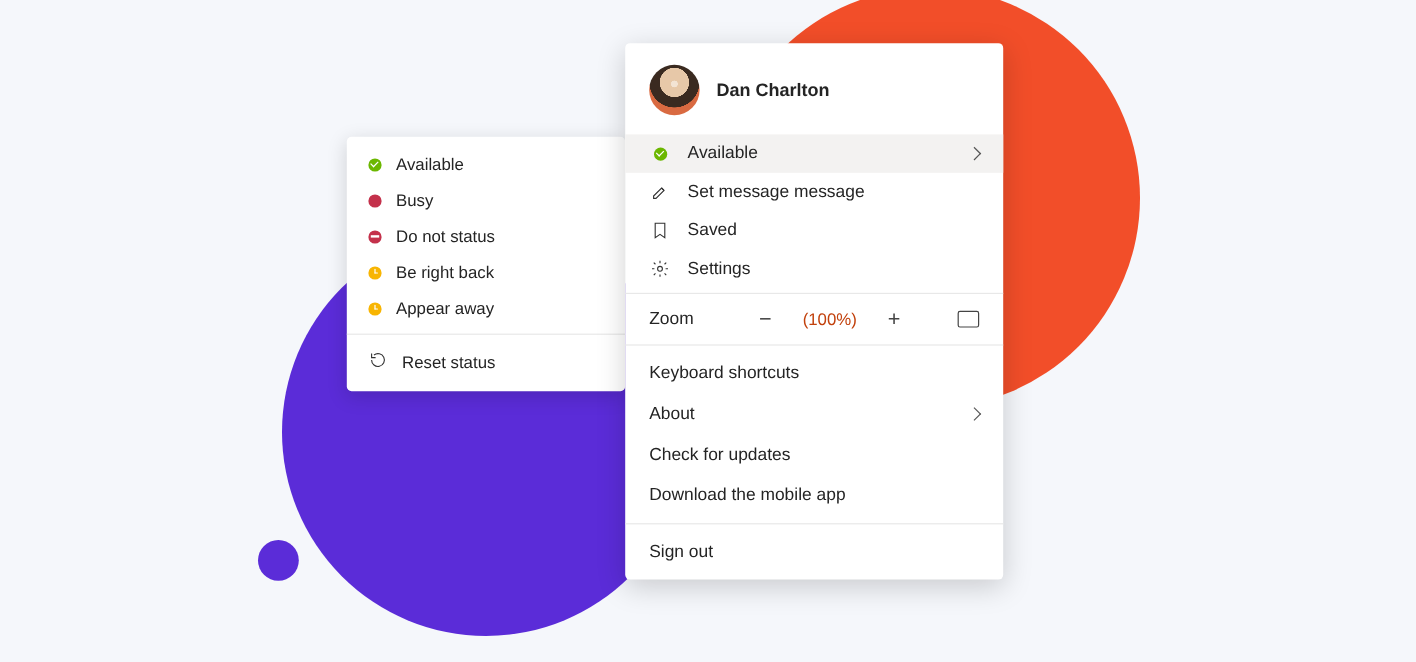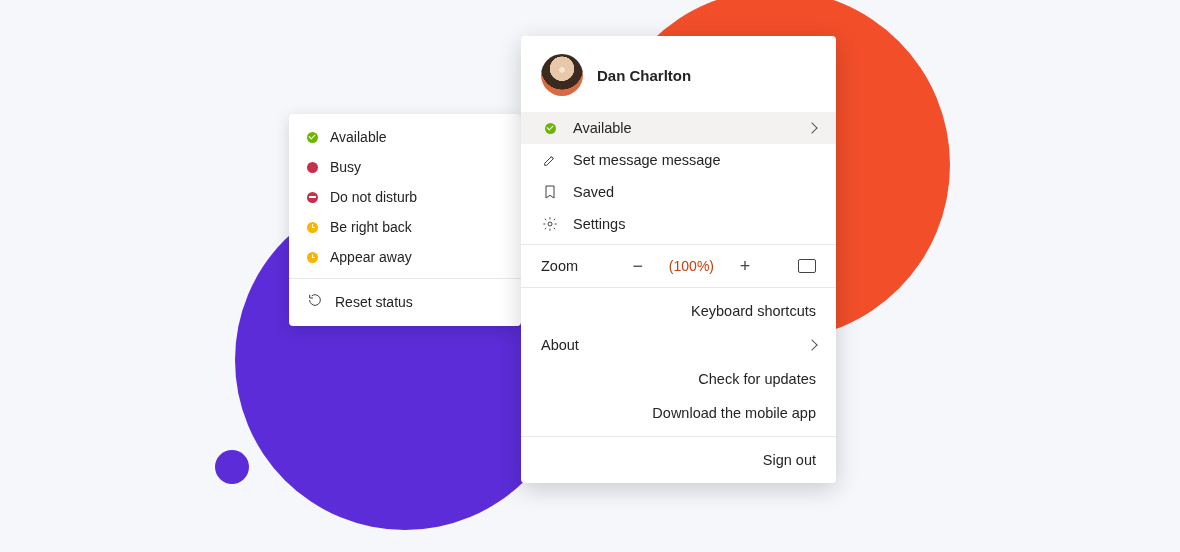--- a/index.html
+++ b/index.html
@@ -122,21 +122,20 @@
   .zoom-row .spacer { flex:1; }
   .zoom-btn { width:22px; text-align:center; cursor:pointer; color:#444; font-size:18px; line-height:1;}
   .zoom-val { font-size:14px; color:#c2410c; margin:0 4px;}
   .fullscreen-icon { width:18px; height:14px; border:1.5px solid #444; border-radius:2px; position:relative;}
   .section-pad { padding: 6px 0;}
   .plain-row {
     padding: 9px 20px;
     font-size:14.5px;
     display:flex; align-items:center;
     cursor:pointer;
-    justify-content:flex-end;
   }
   .plain-row .spacer{flex:1;}
   .chevron {
     width:8px; height:8px; border:solid #555; border-width:0 1.5px 1.5px 0;
     transform: rotate(-45deg);
   }
   svg.ic { width:16px; height:16px; stroke:#333; fill:none; stroke-width:1.4; }
 </style>
 </head>
 <body>
@@ -149,21 +148,21 @@
   <div class="row">
     <span class="status-dot avail"></span>
     <span>Available</span>
   </div>
   <div class="row">
     <span class="status-dot busy"></span>
     <span>Busy</span>
   </div>
   <div class="row">
     <span class="status-dot dnd"></span>
-    <span>Do not disturb</span>
+    <span>Do not status</span>
   </div>
   <div class="row">
     <span class="status-dot brb"></span>
     <span>Be right back</span>
   </div>
   <div class="row">
     <span class="status-dot away"></span>
     <span>Appear away</span>
   </div>
   <div class="divider"></div>

